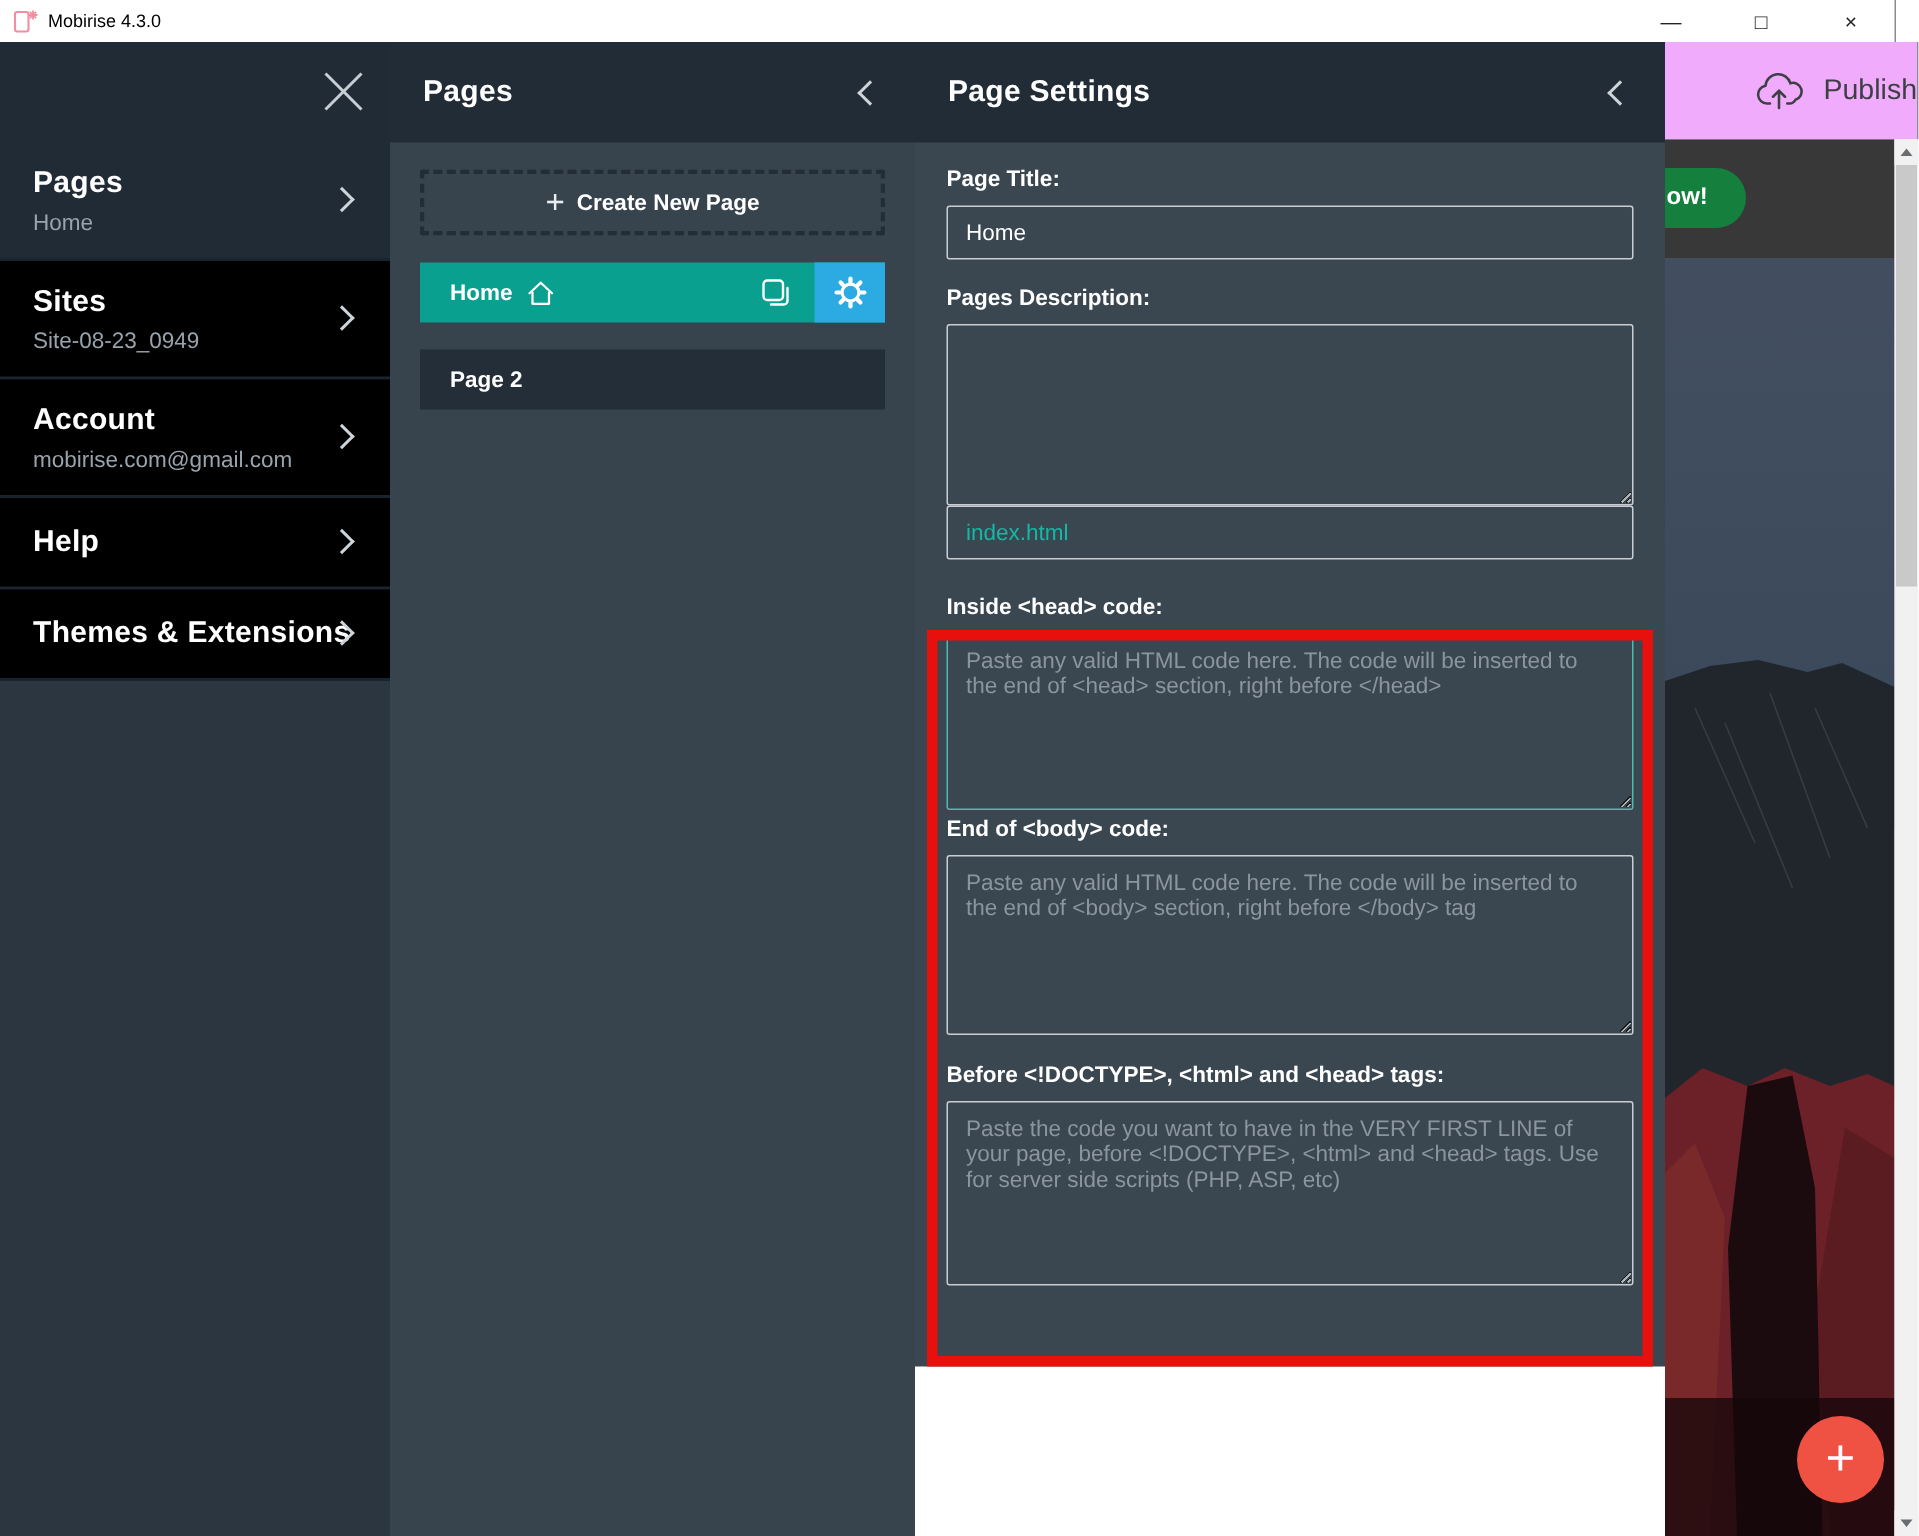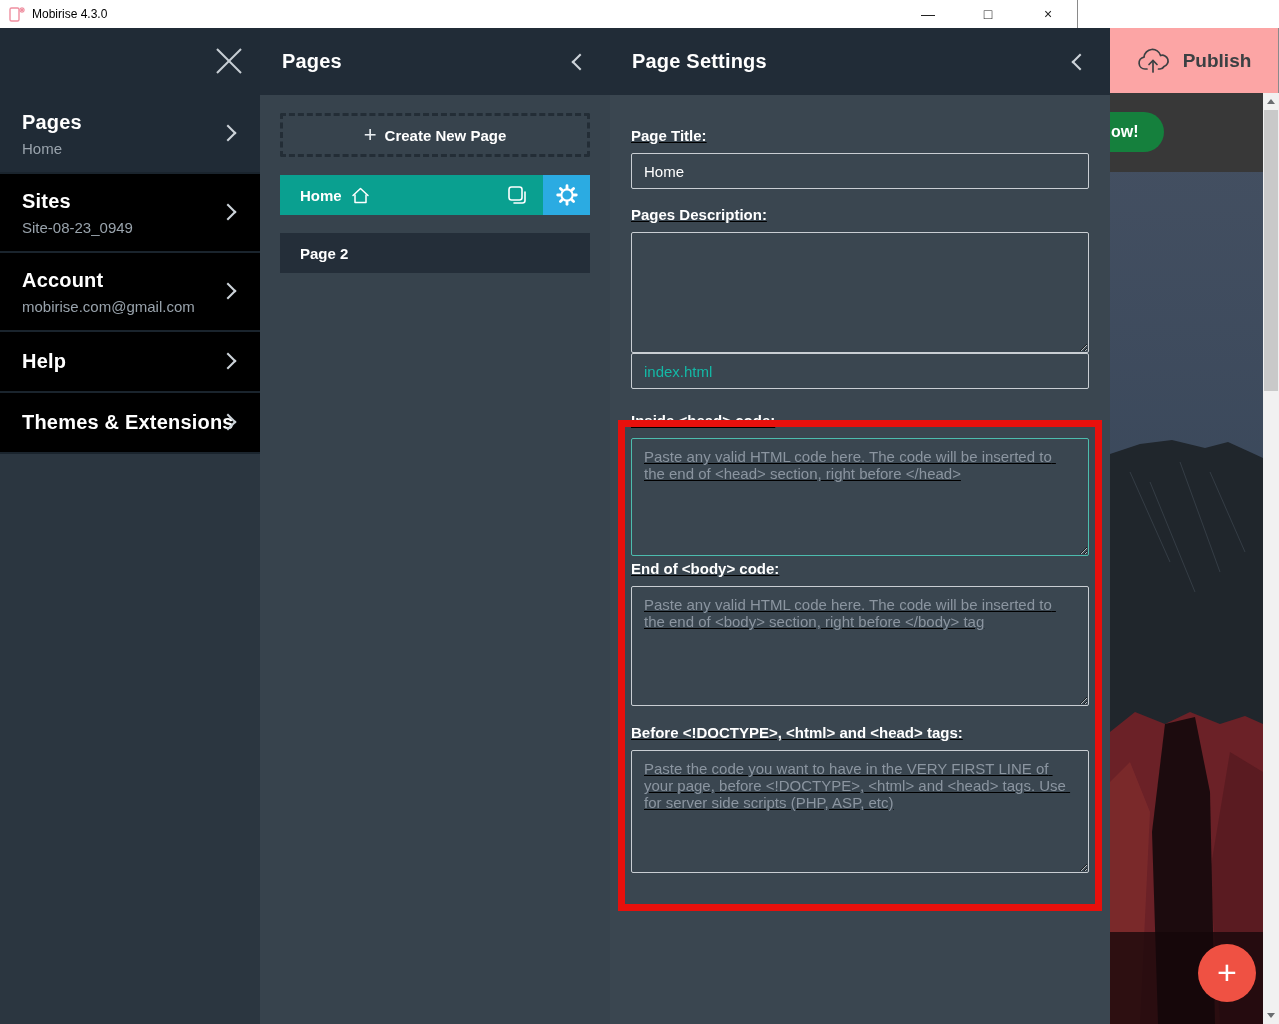--- a/index.html
+++ b/index.html
@@ -1,21 +1,21 @@
 <!DOCTYPE html>
 <html><head>
 <meta charset="utf-8">
 <style>
   * { margin:0; padding:0; box-sizing:border-box; }
   html,body { width:1279px; height:1024px; overflow:hidden; background:#fff;
     font-family:"Liberation Sans", sans-serif; }
   .stage { position:relative; width:1279px; height:1024px; }
 
   
-  .titlebar { position:absolute; left:0; top:0; width:1078px; height:28px; background:#fff;
+  .titlebar { position:absolute; left:0; top:0; width:1264px; height:28px; background:#fff;
     display:flex; align-items:center; border-right:1px solid #8a8a8a; }
   .app-icon { margin-left:8px; width:18px; height:18px; }
   .titlebar-title { margin-left:6px; font-size:12px; color:#000; }
   .win-controls { position:absolute; right:14px; top:0; height:28px; display:flex; align-items:center; gap:30px; }
   .win-btn { width:30px; text-align:center; font-size:14px; color:#222; font-weight:400; cursor:default; }
 
   
   .sidebar { position:absolute; left:0; top:28px; width:260px; height:996px; background:#2b3640; }
   .sidebar-header { height:67px; background:#202b36; position:relative; }
   .x-icon { position:absolute; right:16px; top:18px; width:30px; height:30px; }
@@ -43,37 +43,37 @@
   .plus-thin { font-size:22px; font-weight:400; color:#e8edf0; line-height:1; }
   .page-row { position:relative; width:310px; height:40px; background:#242e39; margin-top:18px; display:flex;
     align-items:center; padding-left:20px; color:#fff; font-size:15px; font-weight:bold; cursor:pointer; }
   .page-row.active { background:#0aa090; }
   .row-icons { position:absolute; right:0; top:0; height:40px; display:flex; align-items:center; }
   .copy-icon { margin-right:14px; }
   .gear-box { width:47px; height:40px; background:#2babe2; display:flex; align-items:center; justify-content:center; cursor:pointer; }
   .home-glyph { margin-left:9px; }
 
   
-  .settings-panel { position:absolute; left:610px; top:28px; width:500px; height:996px; background:#3a4650; }
-  .settings-body { padding:32px 21px;text-decoration:underline; }
+  .settings-panel { position:absolute; left:610px; top:28px; width:500px; height:883px; background:#3a4650; }
+  .settings-body { padding:16px 21px; }
   .field-label { font-size:15px; font-weight:bold; color:#fff; margin-bottom:9px; display:block; }
   .txt-input { width:458px; height:36px; background:transparent; border:1px solid #c9ced3; border-radius:2px;
     color:#fff; font-size:15px; font-family:"Liberation Sans",sans-serif; padding:0 12px; outline:none; }
   .txt-input.dim { color:#14b8a6; }
   .txt-area { width:458px; background:transparent; border:1px solid #c9ced3; border-radius:2px; color:#dfe4e8;
     font-size:15px; font-family:"Liberation Sans",sans-serif; padding:9px 12px; outline:none; resize:both; display:block; }
   .txt-area::placeholder, .txt-input::placeholder { color:#8b95a0; opacity:1; }
   .txt-area.focused { border:1px solid #4cbcae; }
   .gap17 { margin-top:17px; } .gap18 { margin-top:18px; } .gap20 { margin-top:4px; }
   .red-overlay { position:absolute; left:618px; top:420px; width:484px; height:491px;
     border:7px solid #e8100c; pointer-events:none; z-index:5; }
 
   
-  .preview-toolbar { position:absolute; left:1110px; top:28px; width:169px; height:65px; background:#fca5a5;
-    display:flex; align-items:center; justify-content:center; gap:10px; border-right:1px solid #8a8a8a;font-weight:bold; }
+  .preview-toolbar { position:absolute; left:1110px; top:28px; width:169px; height:65px; background:#f0abfc;
+    display:flex; align-items:center; justify-content:flex-end; gap:10px; border-right:1px solid #8a8a8a; }
   .publish-label { font-size:19px; color:#3c4043; }
   .preview-content { position:absolute; left:1110px; top:93px; width:153px; height:931px; background:#383838; overflow:hidden; }
   .preview-band { position:absolute; left:0; top:0; width:153px; height:79px; background:#383838; }
   .cta-pill { position:absolute; left:0; top:19px; height:40px; width:54px; background:#15803d;
     border-radius:0 20px 20px 0; color:#fff; font-size:16px; font-weight:bold; display:flex; align-items:center;
     padding-left:1px; cursor:pointer; }
   .preview-art { position:absolute; left:0; top:79px; width:153px; height:852px; }
   .fab { position:absolute; left:88px; top:851px; width:58px; height:58px; border-radius:50%; background:#ef5143;
     display:flex; align-items:center; justify-content:center; cursor:pointer; z-index:6; }
   .fab-plus { color:#fff; font-size:34px; font-weight:400; line-height:1; margin-top:-3px; }

